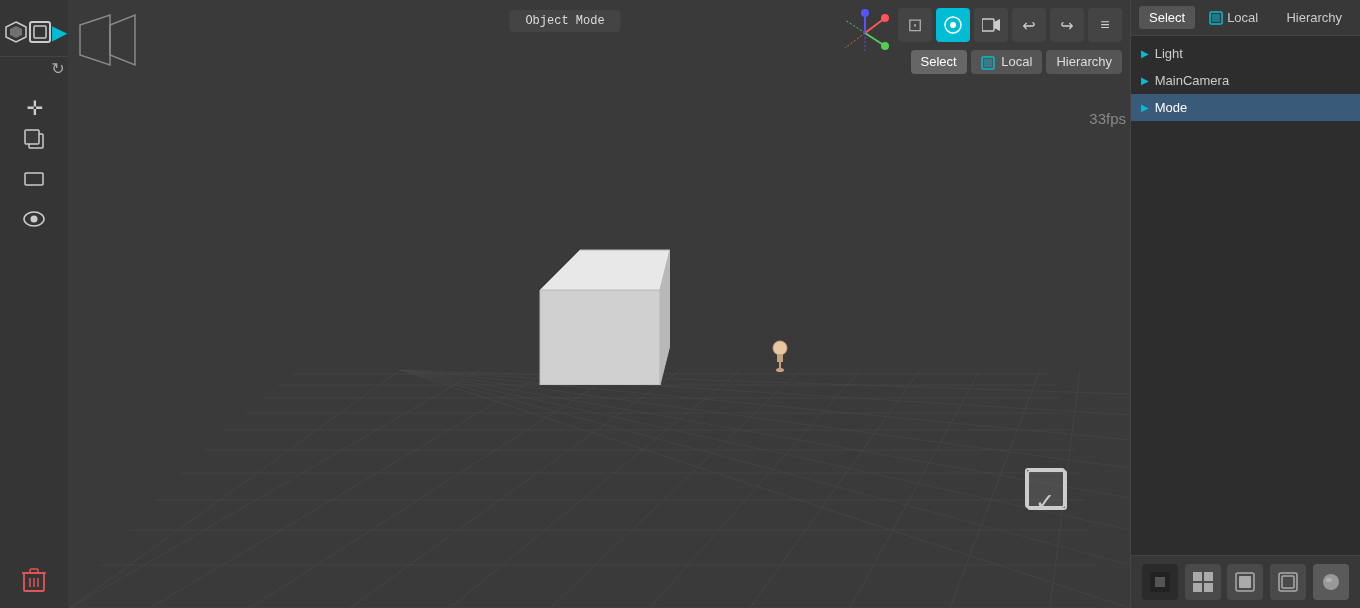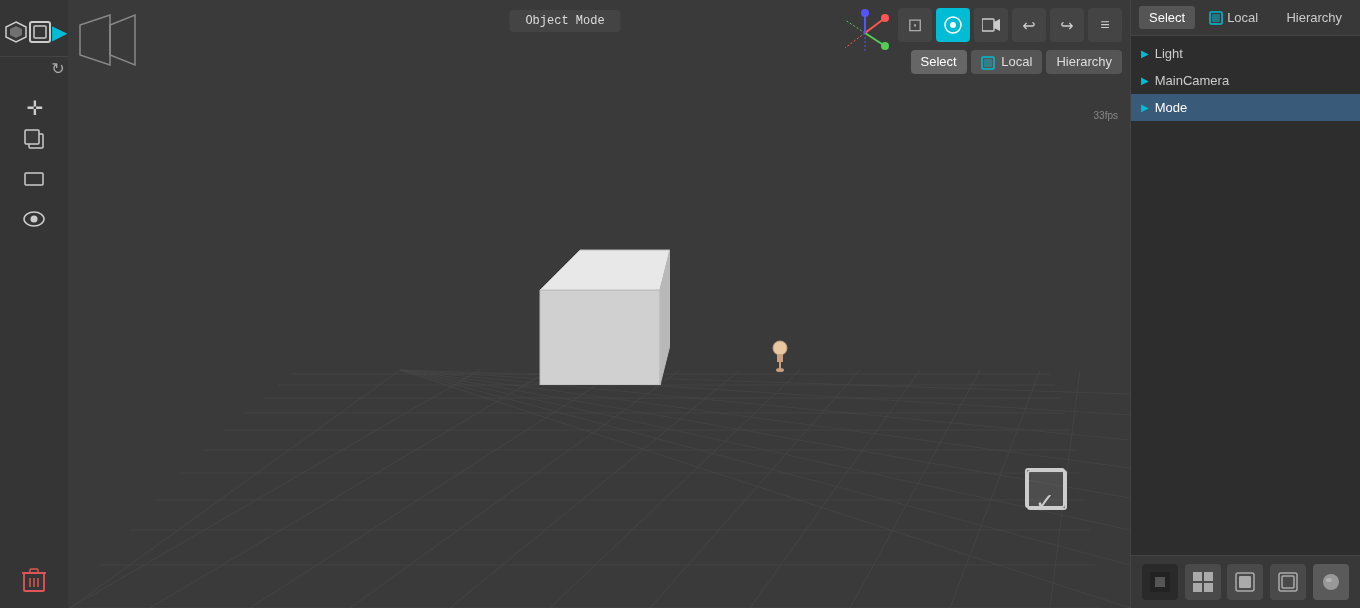--- a/index.html
+++ b/index.html
@@ -44,23 +44,23 @@
       font-size: 12px;
       color: #ddd;
       z-index: 10;
       font-family: Liberation Mono, monospace;
     }
 
     
     #fps-counter {
       position: absolute;
       top: 110px;
-      right: 12px;
+      right: 4px;
       color: #888;
-      font-size: 10px;
+      font-size: 15px;
       z-index: 10;
     }
 
     
     #left-toolbar {
       position: absolute;
       left: 0; top: 0;
       width: 68px;
       height: 608px;
       background: #353535;

